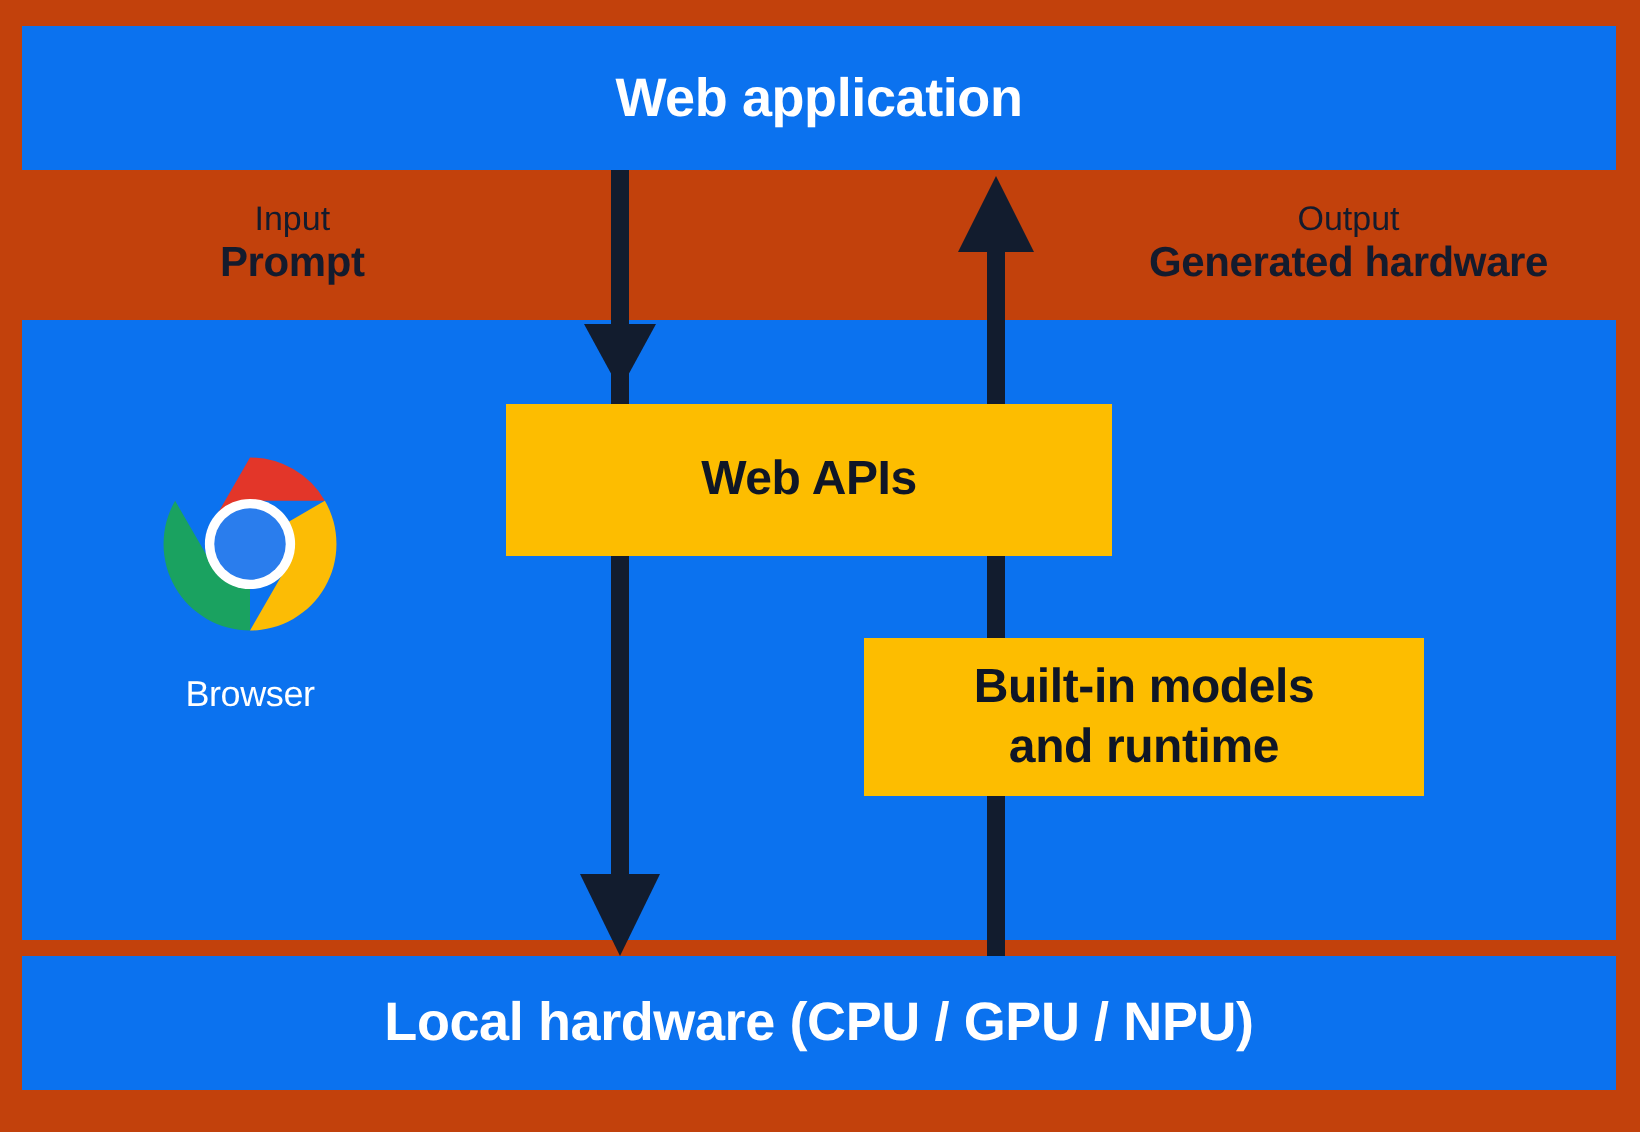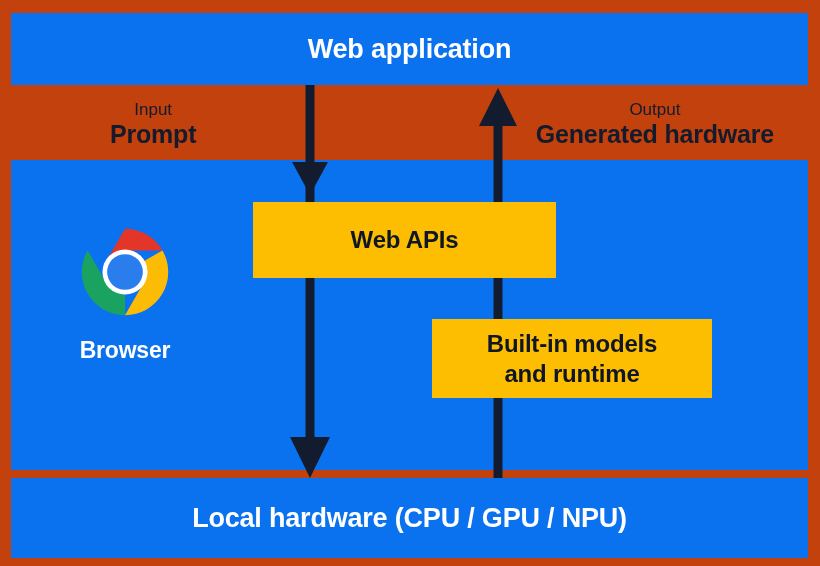--- a/index.html
+++ b/index.html
@@ -24,21 +24,21 @@
     position: absolute;
     left: 11px;
     width: 797px;
     background: #0b72ef;
     display: flex;
     align-items: center;
     justify-content: center;
   }
   #band-top    { top: 13px;  height: 72px; }
   #band-middle { top: 160px; height: 310px; }
-  #band-bottom { top: 478px; height: 80px; }
+  #band-bottom { top: 478px; height: 67px; }
 
   .band-title {
     color: #ffffff;
     font-size: 27px;
     font-weight: bold;
     letter-spacing: -0.2px;
     line-height: 1;
     white-space: nowrap;
   }
 
@@ -49,21 +49,21 @@
     line-height: 1.16;
     white-space: nowrap;
   }
   .caption .kicker {
     display: block;
     font-size: 17px;
     font-weight: normal;
   }
   .caption .value {
     display: block;
-    font-size: 25px;
+    font-size: 21px;
     font-weight: bold;
     letter-spacing: -0.2px;
   }
   #caption-input  { left: 110px; top: 100px; text-align: center; }
   #caption-output { right: 46px; top: 100px; text-align: center; }
 
   
   #arrow-layer {
     position: absolute;
     left: 0;
@@ -84,22 +84,22 @@
     align-items: center;
   }
   #chrome-icon {
     width: 94px;
     height: 94px;
     display: block;
   }
   #browser-label {
     margin-top: 18px;
     color: #ffffff;
-    font-size: 23px;
-    font-weight: bold;
+    font-size: 18px;
+    font-weight: normal;
     letter-spacing: -0.2px;
     white-space: nowrap;
     text-align: right;
   }
 
   
   .yellow-box {
     position: absolute;
     background: #fdbd00;
     display: flex;

